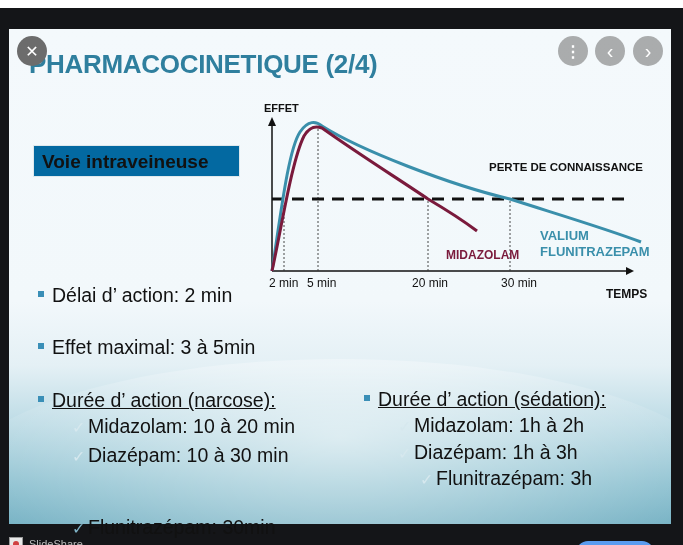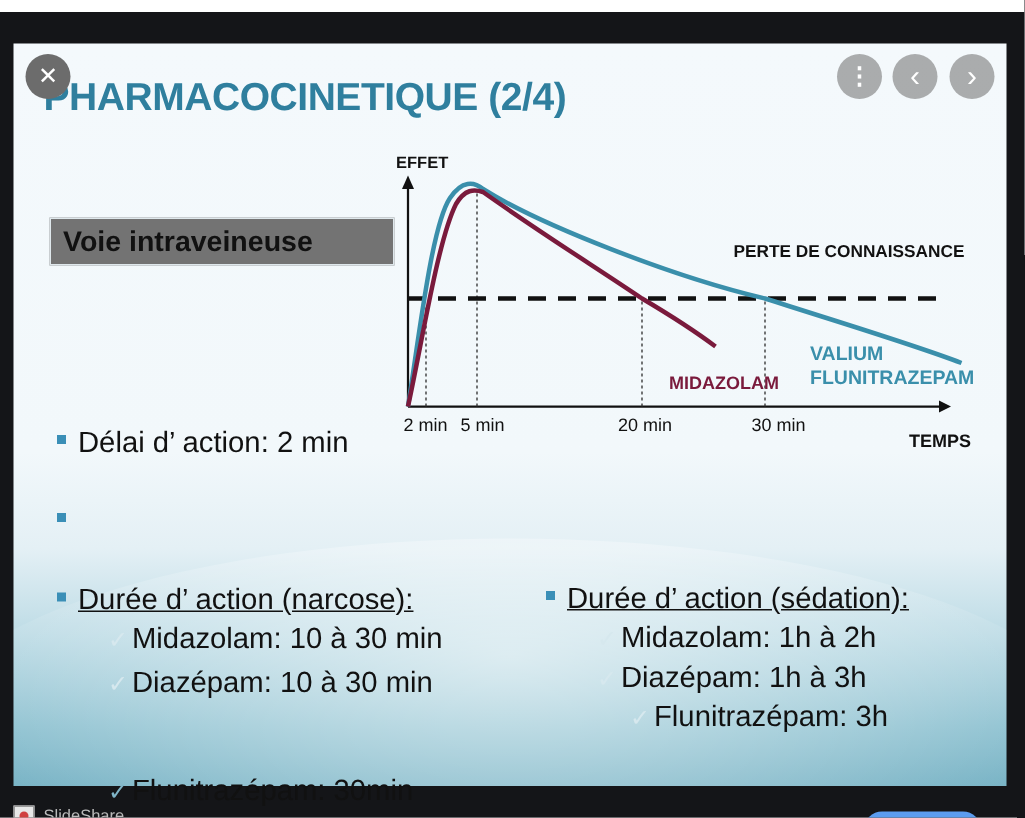--- a/index.html
+++ b/index.html
@@ -3,21 +3,21 @@
 <meta charset="utf-8">
 <style>
   html, body { margin:0; padding:0; }
   body { width:683px; height:545px; background:#ffffff; position:relative; overflow:hidden; font-family:"Liberation Sans", sans-serif; }
   .viewer { position:absolute; left:0; top:8px; width:683px; height:537px; background:#141518; }
   .slide { position:absolute; left:9px; top:29px; width:662px; height:495px; overflow:hidden;
     background: linear-gradient(180deg, #f4f9fc 0%, #f2f8fb 55%, #e4f0f5 68%, #bcdbe5 80%, #8fc2d1 92%, #78b3c5 100%); }
   .slide .sheen { position:absolute; left:-60px; right:-60px; top:330px; height:260px; border-radius:50%;
     background: radial-gradient(ellipse at 50% 30%, rgba(255,255,255,0.55), rgba(255,255,255,0) 70%); }
   .title { position:absolute; left:29px; top:49px; font-size:26px; font-weight:bold; color:#2f7f9e; letter-spacing:-0.3px; }
-  .route-box { position:absolute; left:33px; top:145px; width:230px; height:32px; border:1px solid #dfe8ec; background:#737373;
+  .route-box { position:absolute; left:33px; top:145px; width:207px; height:32px; border:1px solid #dfe8ec; background:#0369a1;
     font-size:19px; font-weight:bold; color:#111; line-height:32px; padding-left:8px; box-sizing:border-box; }
   .bullet { position:absolute; font-size:19.5px; color:#111; white-space:nowrap; }
   .bullet .sq { display:inline-block; width:6px; height:6px; background:#3a8fb7; margin-right:8px; vertical-align:middle; position:relative; top:-3px; }
   .sub { position:absolute; font-size:19.5px; color:#111; white-space:nowrap; }
   .sub .ck { display:inline-block; width:16px; color:#d6e8ee; font-size:16px; }
   .sub .ck.dark { color:#7fb4c7; }
   .btn-circle { position:absolute; width:30px; height:30px; border-radius:50%; background:rgba(120,120,120,0.6);
     color:#fff; display:flex; align-items:center; justify-content:center; font-size:16px; cursor:pointer; }
   .close-btn { left:17px; top:36px; background:#6c6c6c; width:30px; height:30px; }
   .chart { position:absolute; left:0; top:0; width:683px; height:545px; pointer-events:none; }
@@ -68,27 +68,27 @@
   <text x="307" y="287" font-size="12" fill="#111">5 min</text>
   <text x="412" y="287" font-size="12" fill="#111">20 min</text>
   <text x="501" y="287" font-size="12" fill="#111">30 min</text>
   <text x="606" y="298" font-size="12" font-weight="bold" fill="#111">TEMPS</text>
 </svg>
 
 <div class="bullet" style="left:38px; top:284px;">
   <span class="sq"></span><span>Délai d’ action: 2 min</span>
 </div>
 <div class="bullet" style="left:38px; top:336px;">
-  <span class="sq"></span>
+  <span class="sq"></span><span>Effet maximal: 3 à 5min</span>
 </div>
 <div class="bullet" style="left:38px; top:389px;text-decoration:underline;">
   <span class="sq"></span><span>Durée d’ action (narcose):</span>
 </div>
 <div class="sub" style="left:72px; top:415px;">
-  <span class="ck">✓</span><span>Midazolam: 10 à 30 min</span>
+  <span class="ck">✓</span><span>Midazolam: 10 à 20 min</span>
 </div>
 <div class="sub" style="left:72px; top:444px;">
   <span class="ck">✓</span><span>Diazépam: 10 à 30 min</span>
 </div>
 <div class="sub" style="left:72px; top:468px;margin-top:48px;">
   <span class="ck dark">✓</span><span>Flunitrazépam: 30min</span>
 </div>
 
 <div class="bullet" style="left:364px; top:388px;text-decoration:underline;">
   <span class="sq"></span><span>Durée d’ action (sédation):</span>

